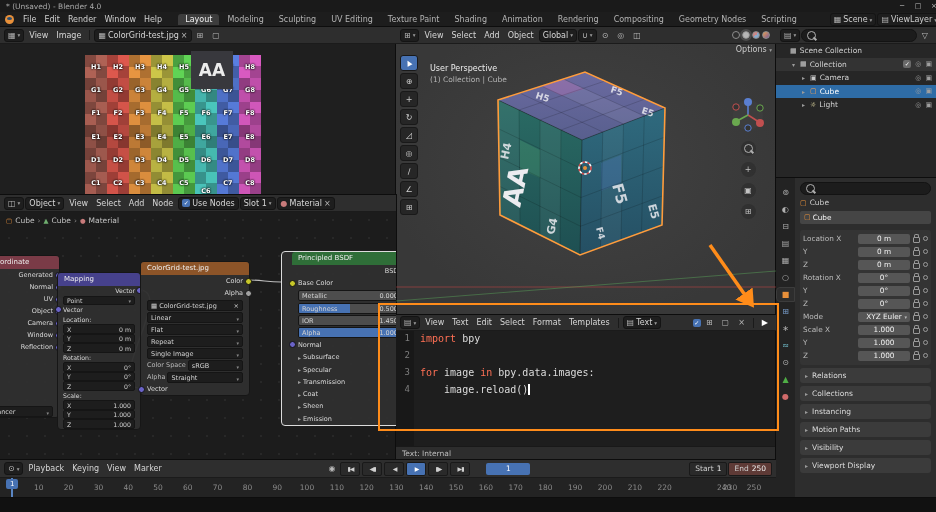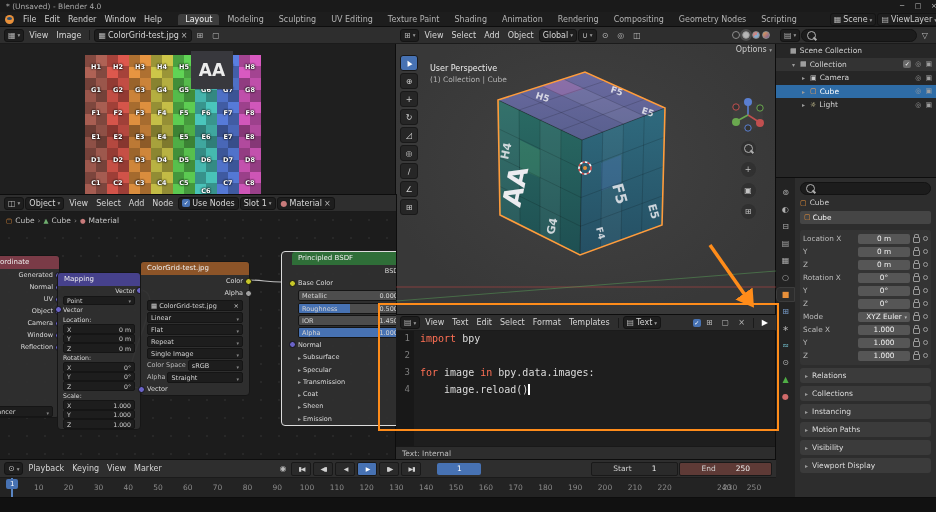--- a/index.html
+++ b/index.html
@@ -119,22 +119,22 @@
   #transform-panel{margin-top:5px;background:#343434;border-radius:3px;padding-bottom:3px;}
   #transform-panel .panel-h{margin-top:0;border-radius:3px 3px 0 0;}
   
   #timeline{left:0;top:460px;width:776px;height:37px;background:#262626;}
   #tl-hdr{height:17px;}
   .trbtn{display:flex;align-items:center;justify-content:center;min-width:14px;height:12px;background:#2a2a2a;
          border:1px solid #191919;border-radius:2px;font-size:6px;letter-spacing:-1px;color:#cfcfcf;padding:0 2px;}
   .trbtn.play{background:#4772b3;color:#fff;}
   #frame-field{background:#4772b3;color:#fff;border-radius:2px;height:12px;display:flex;align-items:center;
                justify-content:center;min-width:44px;font-size:7.5px;}
-  .tl-pill{display:flex;align-items:center;gap:20px;background:#2a2a2a;border:1px solid #191919;border-radius:2px;
-           height:12px;padding:0 21px;font-size:7.5px;color:#d0d0d0;}
+  .tl-pill{display:flex;align-items:center;gap:3px;background:#2a2a2a;border:1px solid #191919;border-radius:2px;
+           height:12px;padding:0 5px;font-size:7.5px;color:#d0d0d0;}
   .tl-pill .val{color:#f0f0f0;}
   .tl-pill.end{background:#5e3a36;}
   #tl-ruler{position:absolute;left:0;top:17px;right:0;bottom:0;background:#232323;border-top:1px solid #1a1a1a;overflow:hidden;}
   .rnum{position:absolute;top:5px;transform:translateX(-50%);font-size:7.5px;color:#8a8a8a;}
   #playhead{position:absolute;left:11px;top:0;bottom:0;width:2px;background:#5a86c4;}
   #playhead-tag{position:absolute;left:6px;top:1px;background:#4772b3;color:#fff;border-radius:2px;
                 font-size:7px;padding:0 4px;line-height:10px;}
   
   #statusbar{left:0;top:497px;width:936px;height:15px;background:#232323;border-top:1px solid #0e0e0e;
              display:flex;align-items:center;padding:0 8px;gap:6px;font-size:7.5px;color:#9a9a9a;box-sizing:border-box;}

